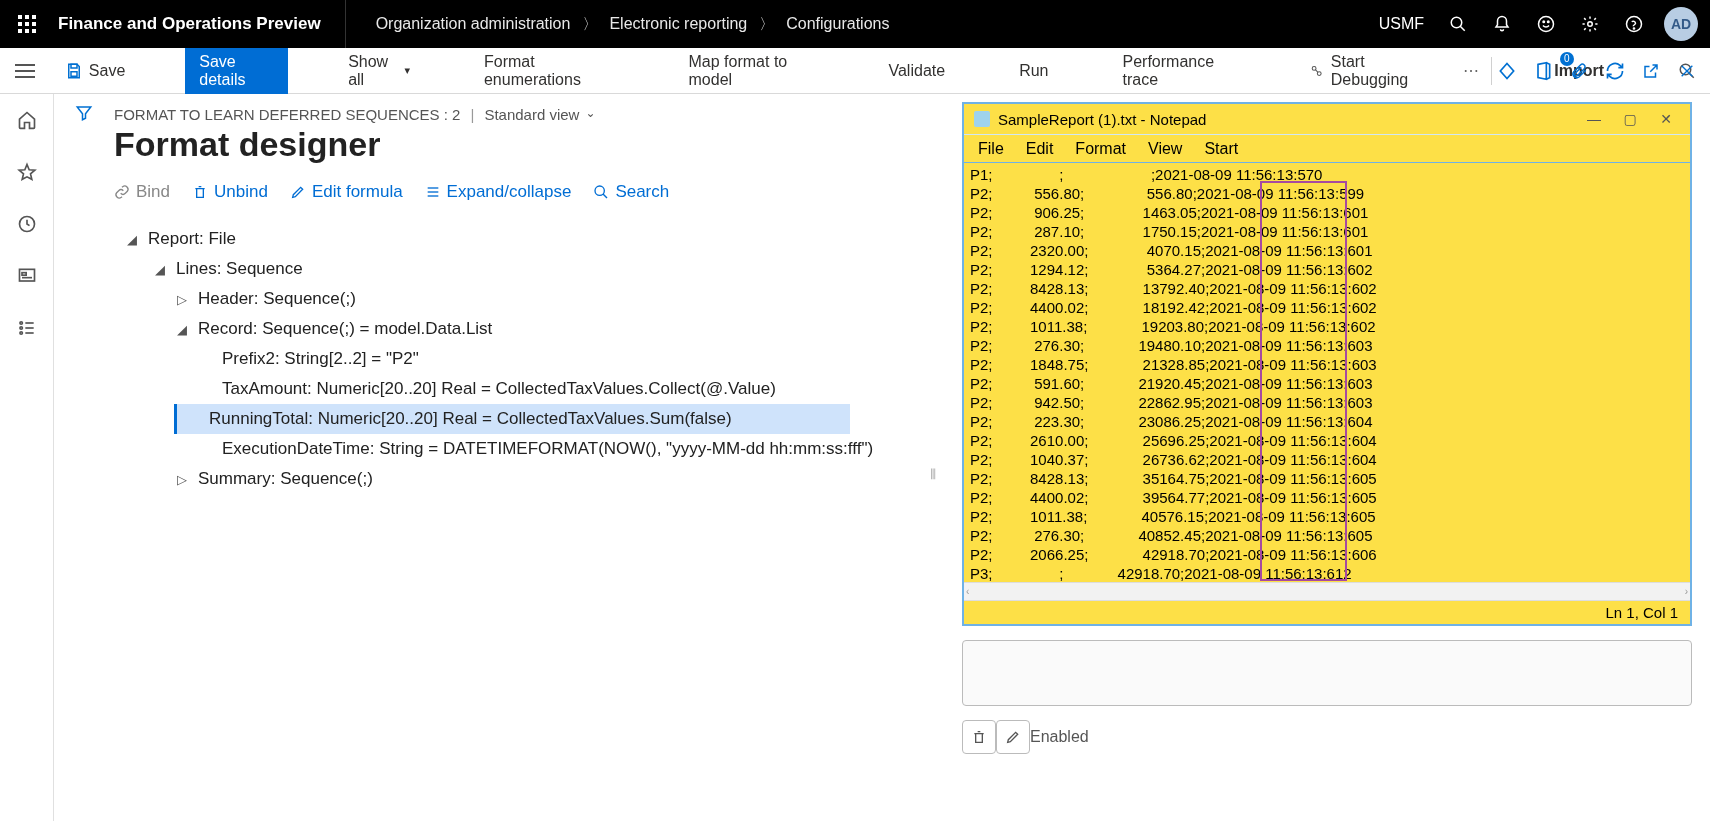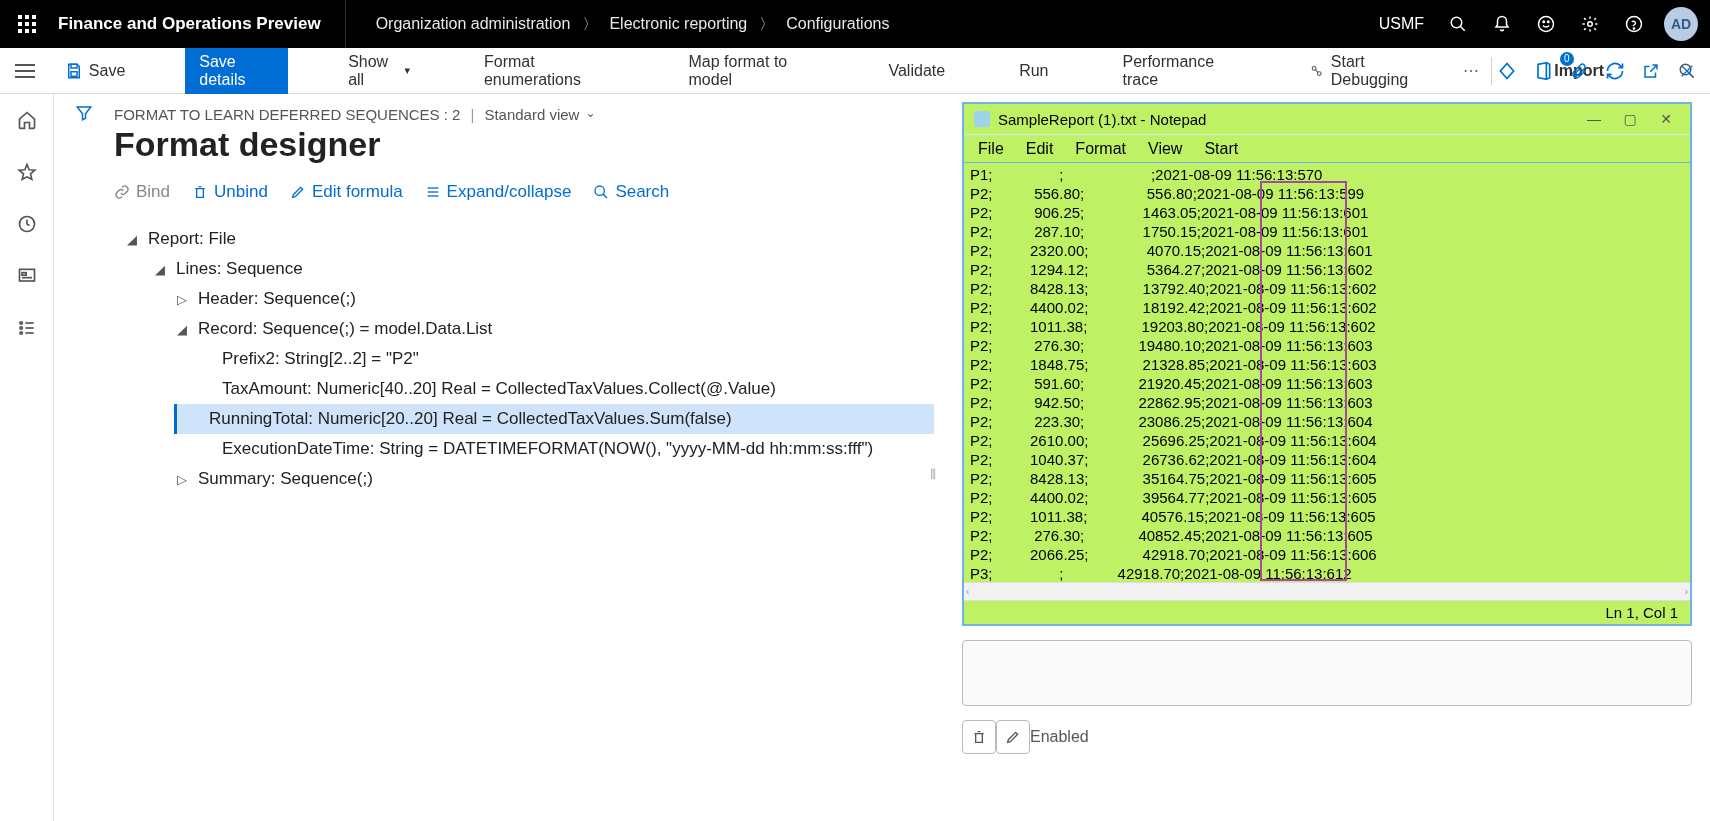--- a/index.html
+++ b/index.html
@@ -54,25 +54,25 @@
 
 .tree { margin-top: 22px; font-size: 17px; color: #222; }
 .tree-row { display: flex; align-items: center; height: 30px; padding-left: 10px; }
 .tree-row .exp { width: 16px; display: inline-flex; justify-content: center; color: #555; font-size: 13px; }
 .tree-row .label { padding-left: 8px; }
 .lvl0 { padding-left: 10px; }
 .lvl1 { padding-left: 38px; }
 .lvl2 { padding-left: 60px; }
 .lvl3 { padding-left: 84px; }
 .selected-row { background: #cfe3fb; border-left: 3px solid #006dd4; }
-.selected-row.wide { margin-left: 60px; padding-left: 24px; width: 760px; }
+.selected-row.wide { margin-left: 60px; padding-left: 24px; width: 676px; }
 
 
 .rightpane { position: absolute; top: 8px; right: 18px; width: 730px; }
-.notepad { border: 2px solid #6fb2e6; background: #bef264; }
+.notepad { border: 2px solid #6fb2e6; background: #fde047; }
 .np-titlebar { height: 30px; display: flex; align-items: center; padding: 0 10px; gap: 8px; font-size: 15px; }
 .np-titlebar .np-icon { width: 16px; height: 16px; background: #9fd3ec; border-radius: 2px; display: inline-block; }
 .np-titlebar .np-title { flex: 1; }
 .np-titlebar .winbtn { width: 28px; text-align: center; color: #555; font-size: 14px; }
 .np-menu { height: 28px; display: flex; align-items: center; gap: 22px; padding: 0 14px; font-size: 16px; border-top: 1px solid #d0e7f5; }
 .np-body { border-top: 1px solid #6fb2e6; padding: 2px 6px; font-family: "Courier New", monospace; font-size: 15px; line-height: 19px; position: relative; height: 420px; overflow: hidden; }
 .np-body .textarea { white-space: pre; }
 .np-highlight { position: absolute; border: 2px solid #a64aa0; pointer-events: none; }
 .np-scroll-h { height: 18px; border-top: 1px solid #ddd; background: #f2f2f2; display: flex; align-items: center; padding: 0 2px; color: #999; font-size: 10px; justify-content: space-between; }
 .np-status { height: 24px; border-top: 1px solid #ddd; display: flex; align-items: center; justify-content: flex-end; padding: 0 12px; font-size: 15px; }
@@ -362,21 +362,21 @@
       <div class="tree-row lvl2">
           <span class="exp">◢</span>
           <span class="label">Record: Sequence(;) = model.Data.List</span>
         </div>
       <div class="tree-row lvl3">
           <span class="exp"></span>
           <span class="label">Prefix2: String[2..2] = "P2"</span>
         </div>
       <div class="tree-row lvl3">
           <span class="exp"></span>
-          <span class="label">TaxAmount: Numeric[40..20] Real = CollectedTaxValues.Collect(@.Value)</span>
+          <span class="label">TaxAmount: Numeric[20..20] Real = CollectedTaxValues.Collect(@.Value)</span>
         </div>
       <div class="tree-row selected-row wide">
           <span class="label">RunningTotal: Numeric[20..20] Real = CollectedTaxValues.Sum(false)</span>
         </div>
       <div class="tree-row lvl3">
           <span class="exp"></span>
           <span class="label">ExecutionDateTime: String = DATETIMEFORMAT(NOW(), "yyyy-MM-dd hh:mm:ss:fff")</span>
         </div>
       <div class="tree-row lvl2">
           <span class="exp">▷</span>

